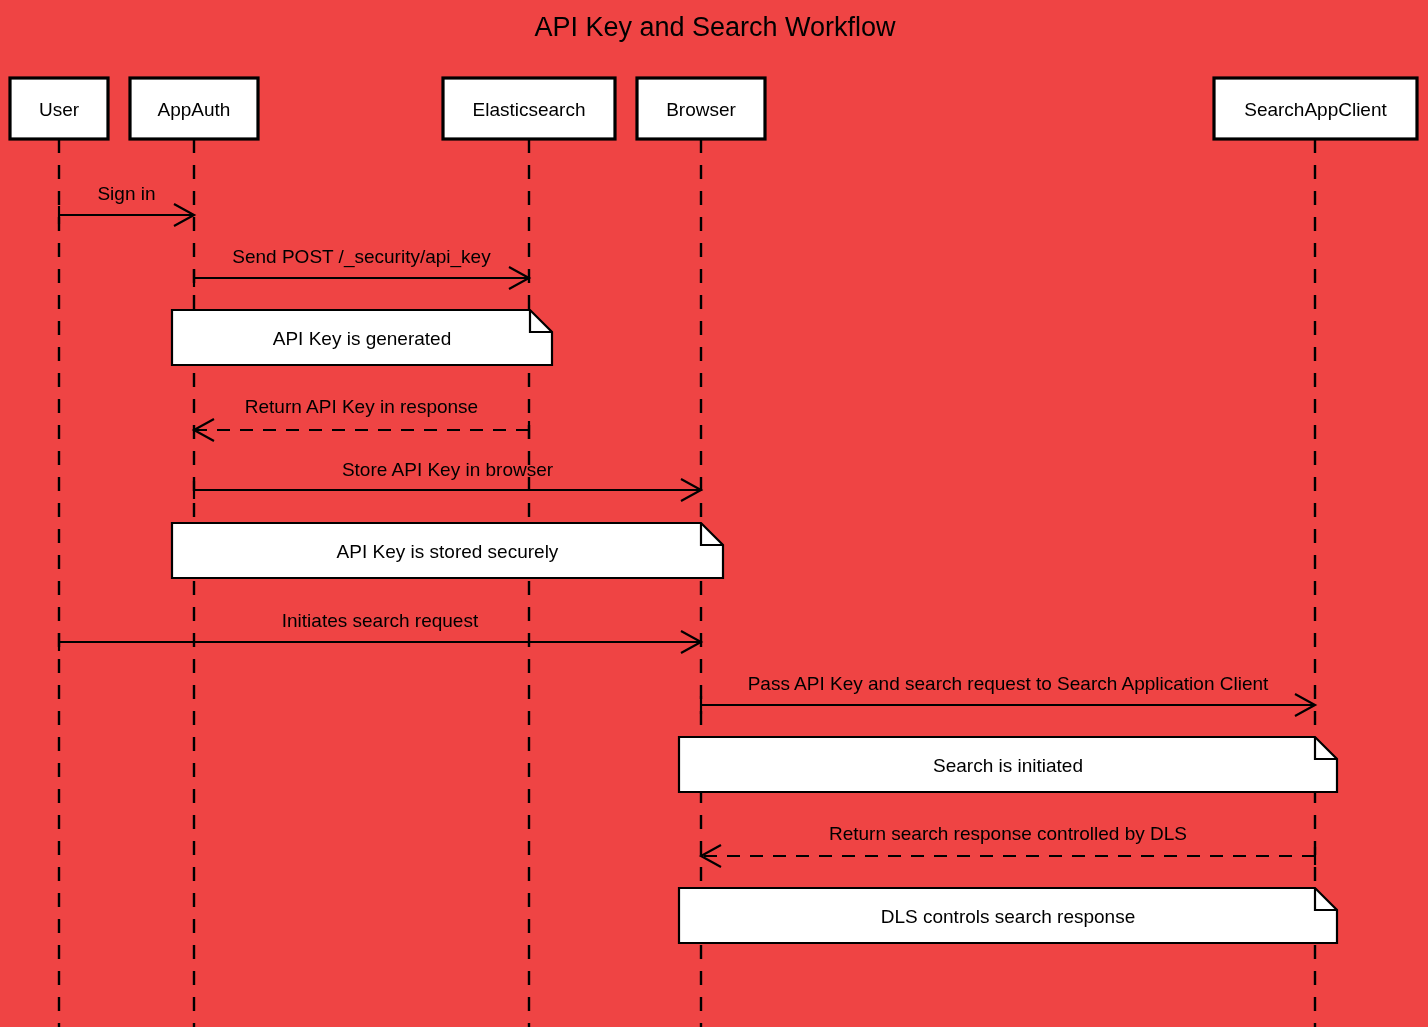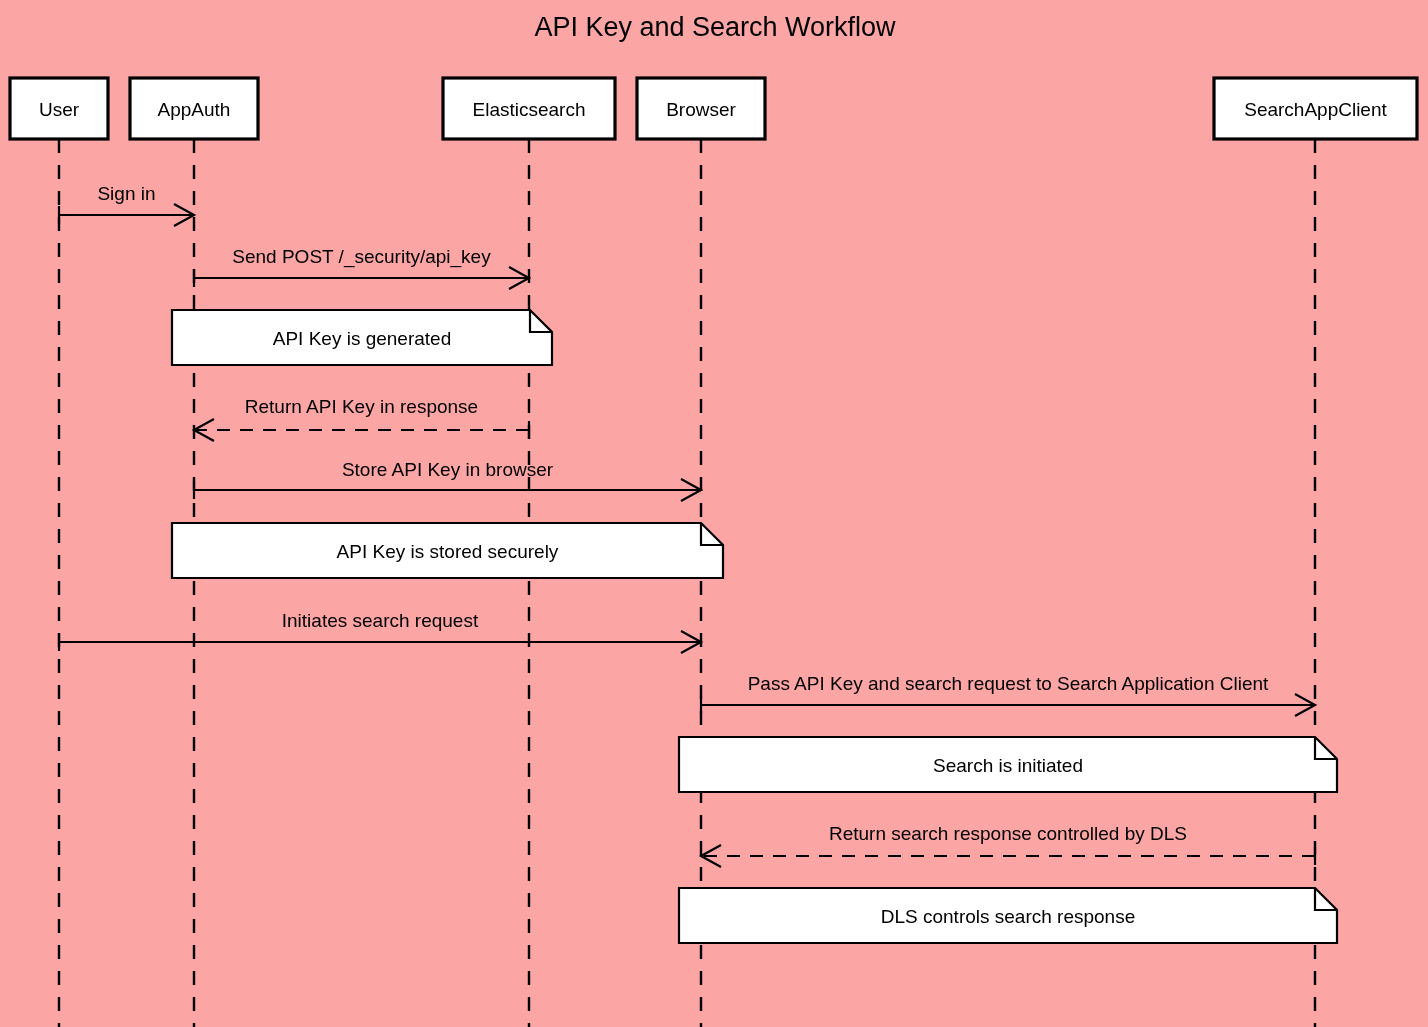--- a/index.html
+++ b/index.html
@@ -9,21 +9,21 @@
   }
   body {
     font-family: "Liberation Sans", sans-serif;
     color: #000000;
   }
   #diagram-root {
     position: relative;
     width: 1428px;
     height: 1027px;
     overflow: hidden;
-    background: #fca5a5;
+    background: #ef4444;
   }
   #diagram-svg {
     position: absolute;
     left: 0;
     top: 0;
     width: 1428px;
     height: 1027px;
   }
   .diagram-title {
     font-size: 27px;

